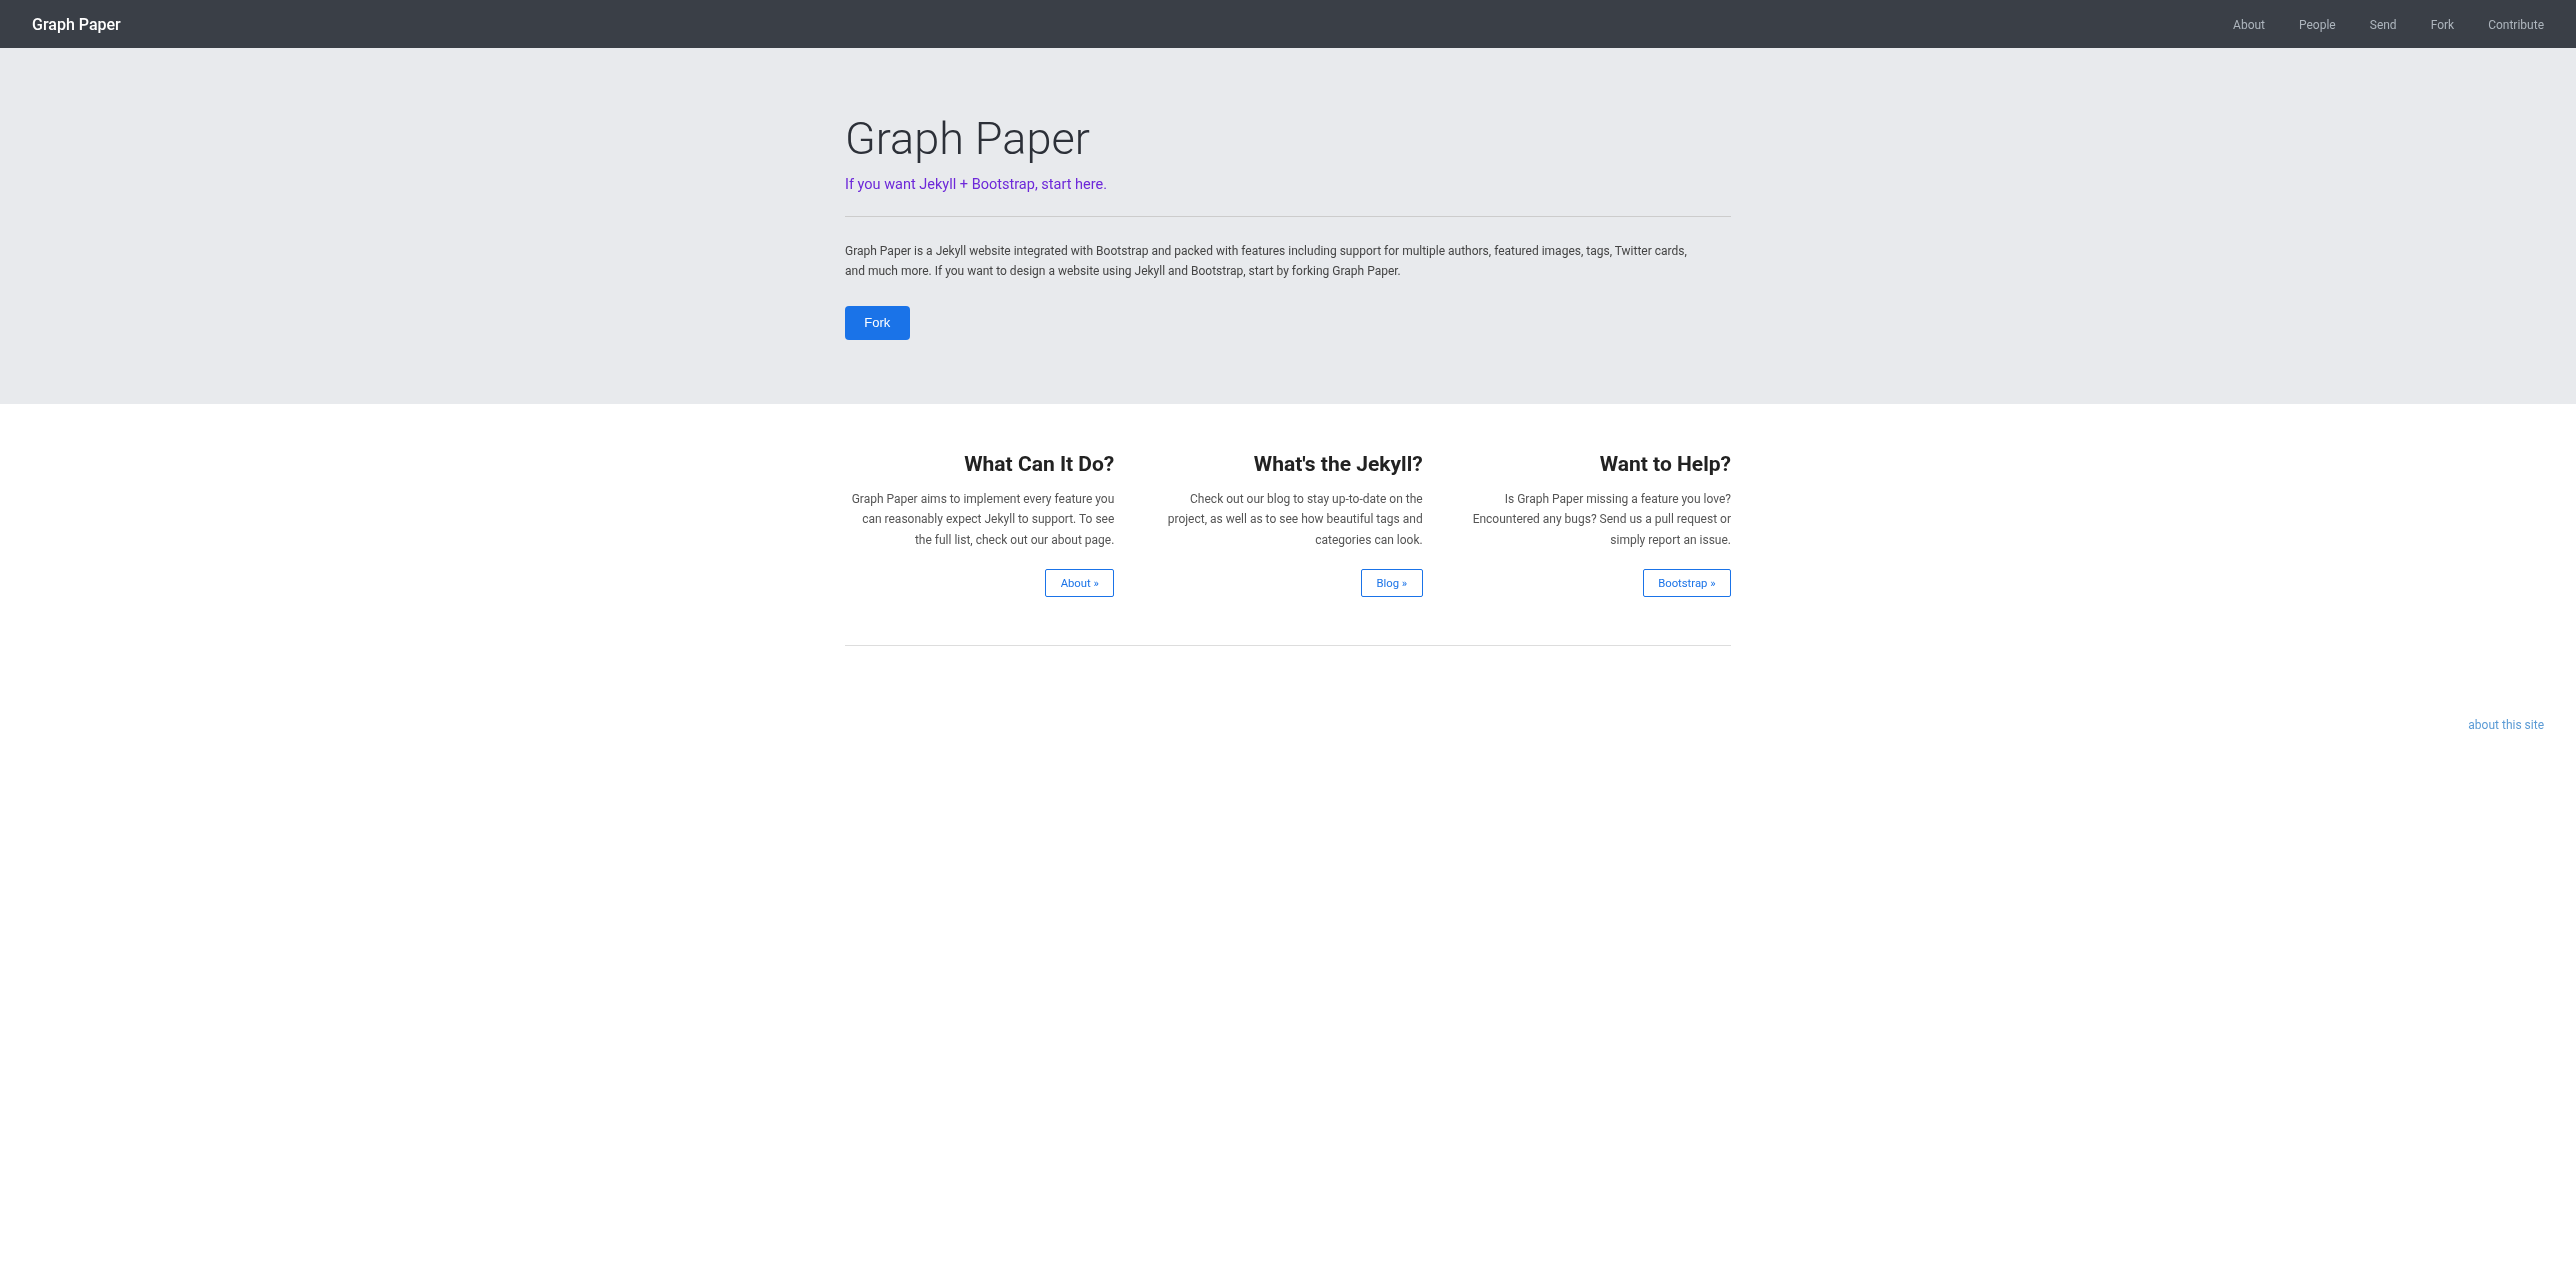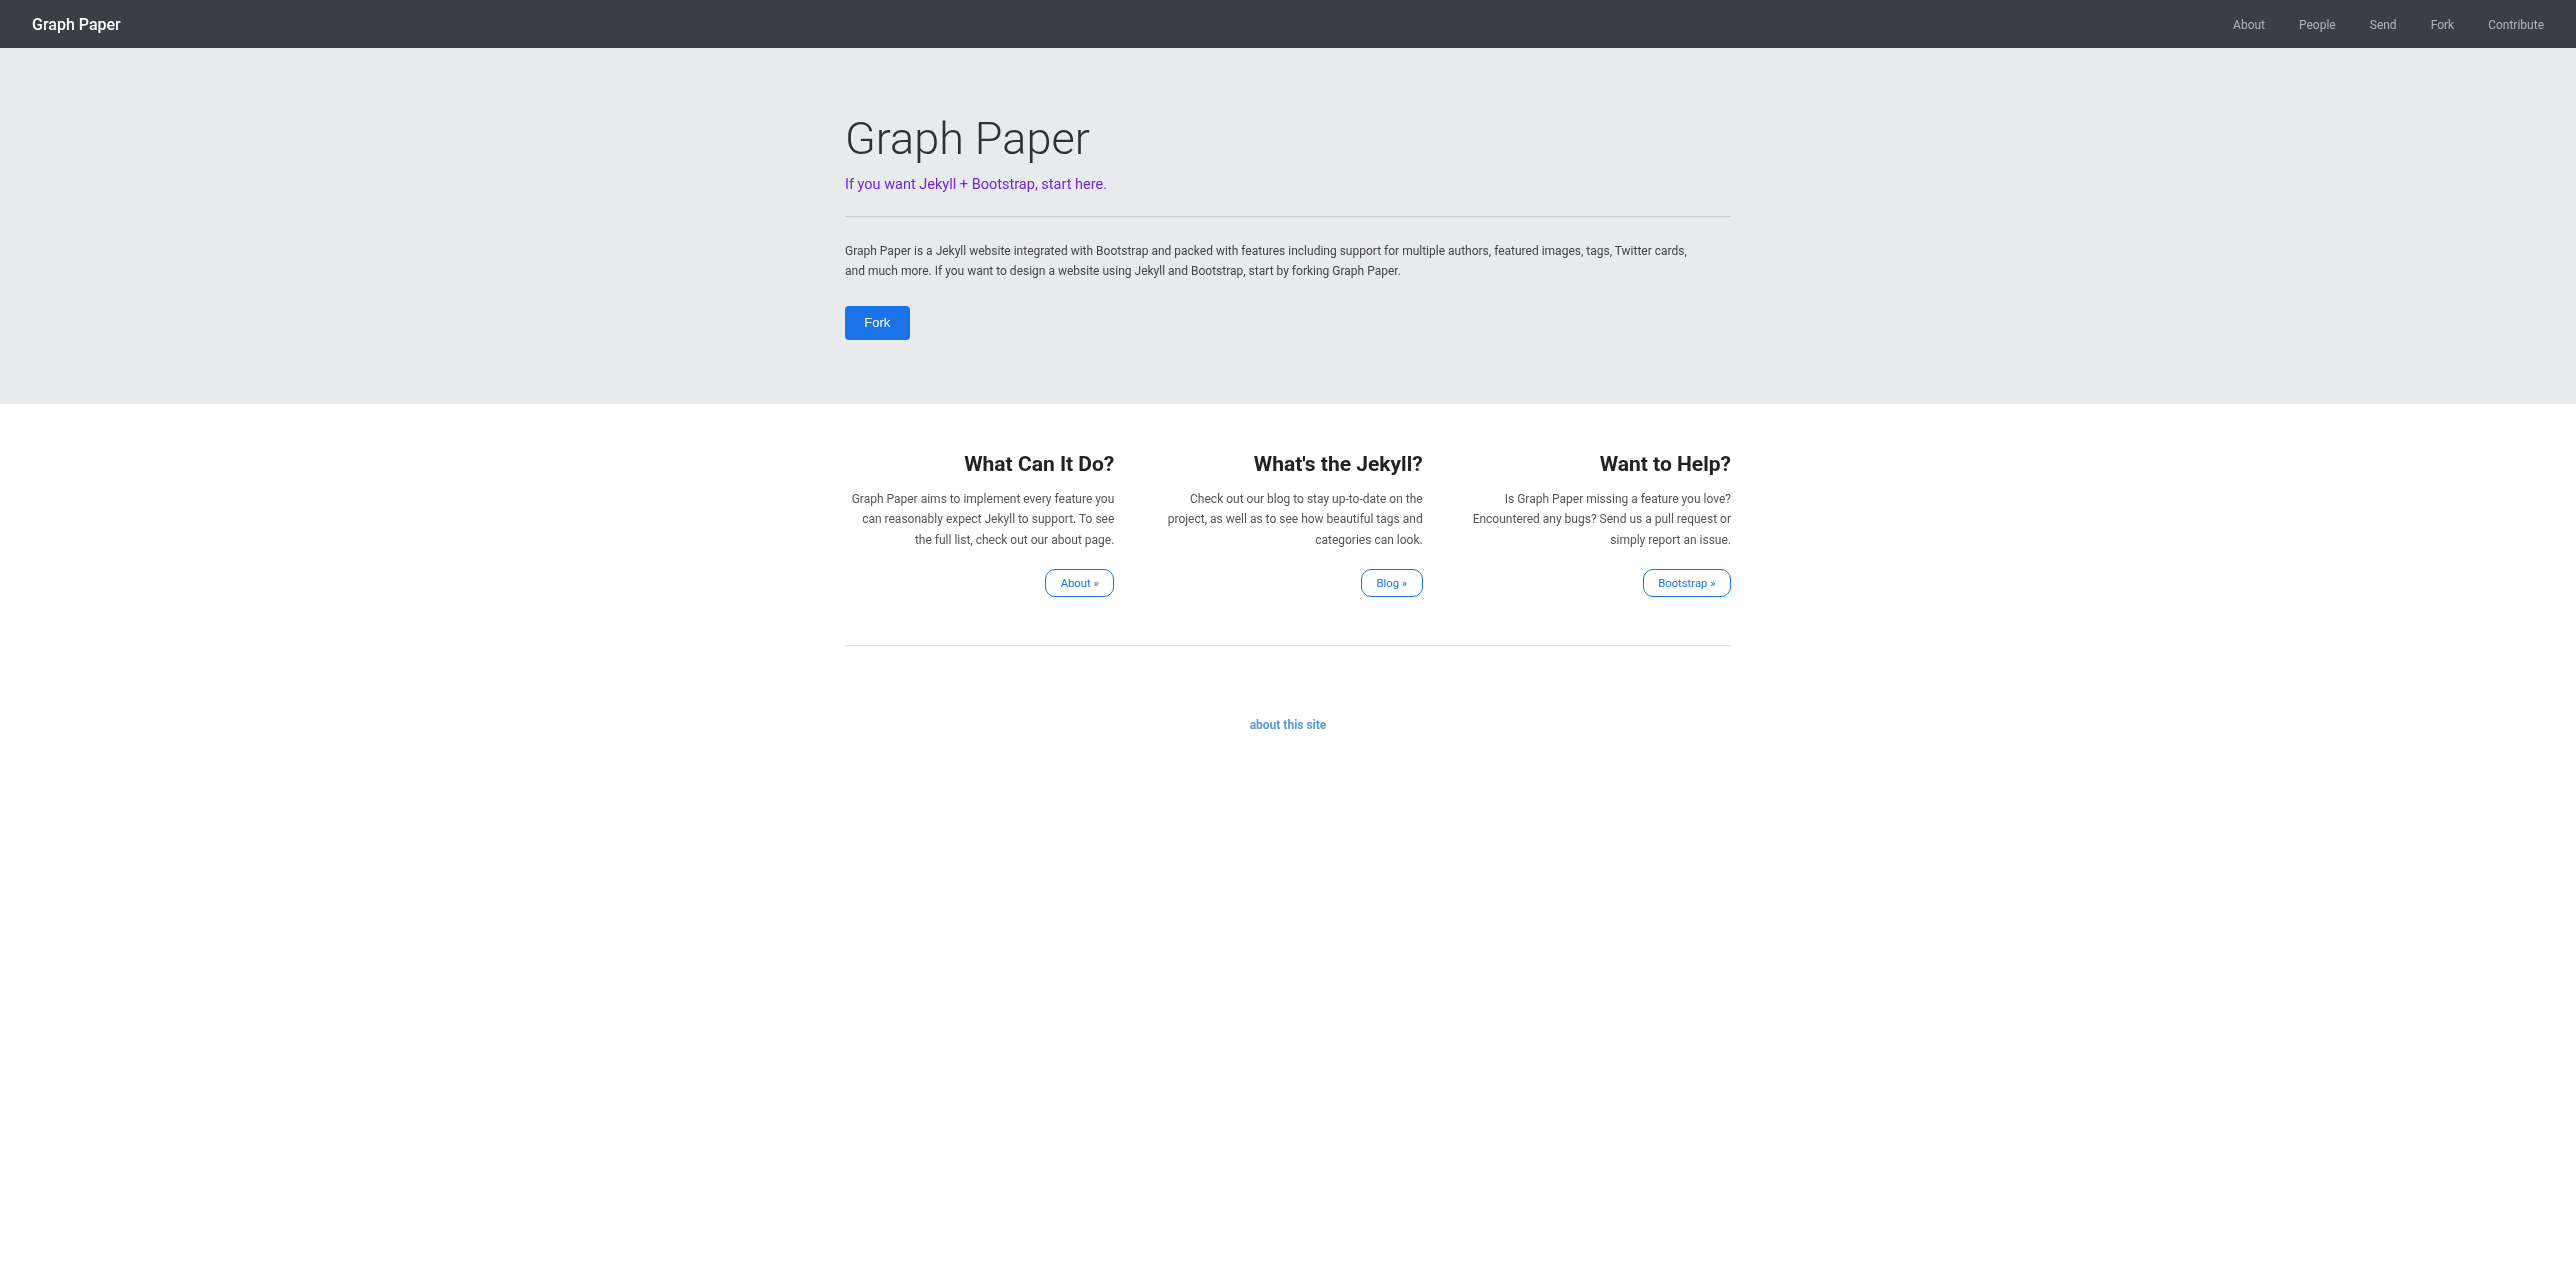--- a/index.html
+++ b/index.html
@@ -119,41 +119,40 @@
       color: #555;
       line-height: 1.7;
       margin-bottom: 19.3px;
     }
 
     .btn-outline {
       display: inline-block;
       border: 0.8px solid #1a73e8;
       color: #1a73e8;
       padding: 6.4px 14.5px;
-      border-radius: 10px;
+      border-radius: 2px;
       font-size: 11.3px;
       text-decoration: none;
       cursor: pointer;
       background: transparent;
     }
 
     
     .features-divider {
       max-width: 886px;
       margin: 0 auto;
       border: none;
       border-top: 0.8px solid #ddd;
       margin-top: 48px;
     }
 
     
     footer {
       padding: 22.5px 32px;
-      text-align: center;
-      font-weight: bold;
+      text-align: right;
     }
 
     footer a {
       color: #5b9bd5;
       text-decoration: none;
       font-size: 12px;
     }
   </style>
 </head>
 <body>

